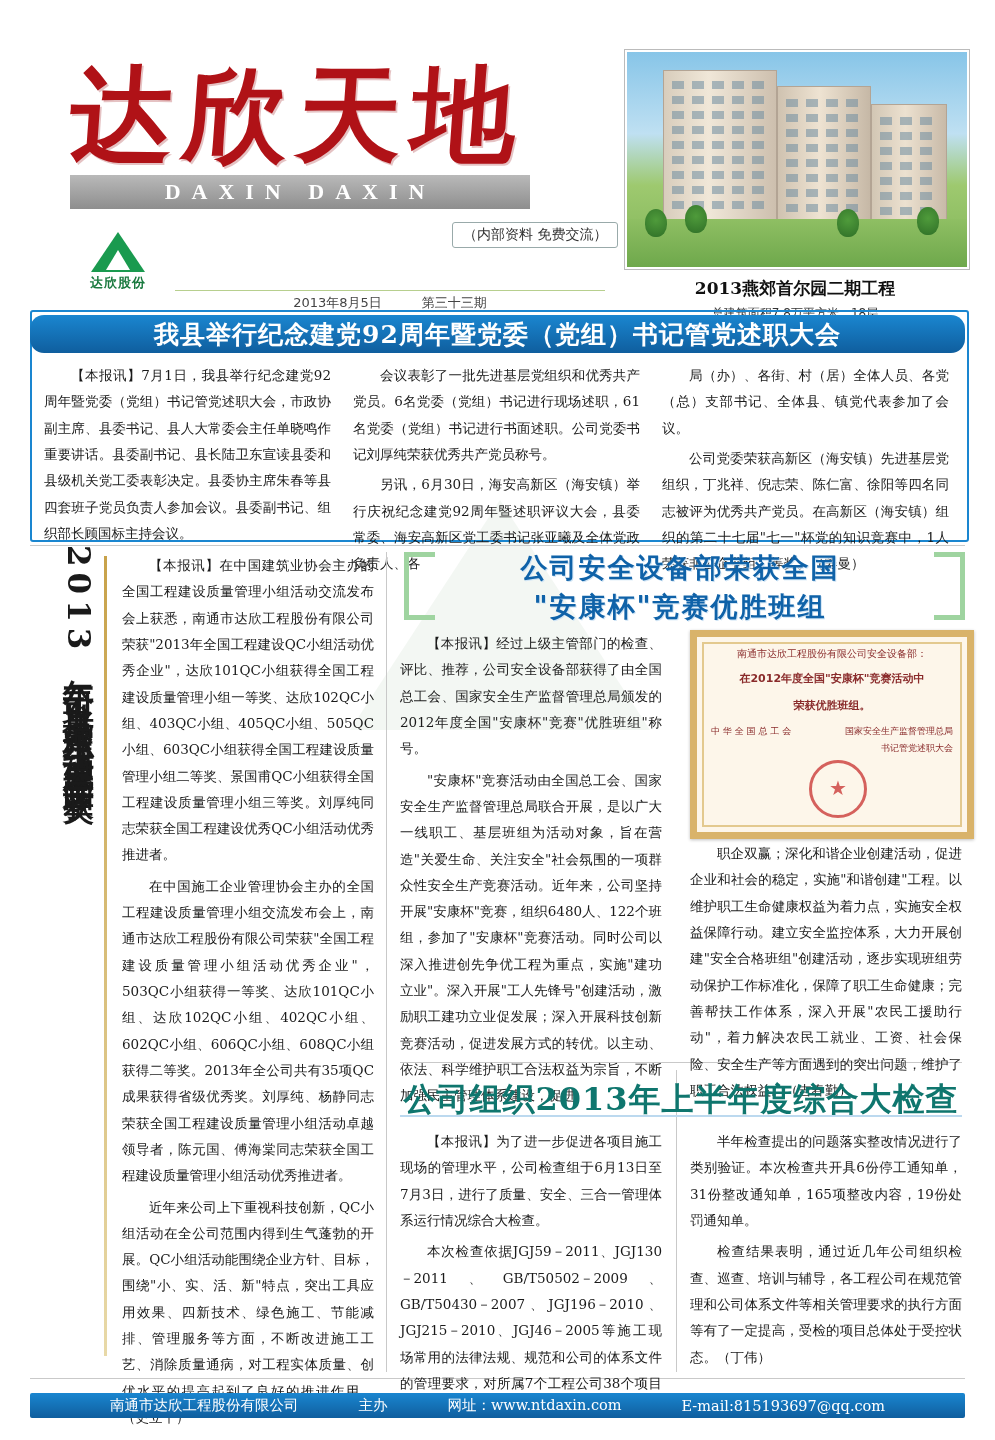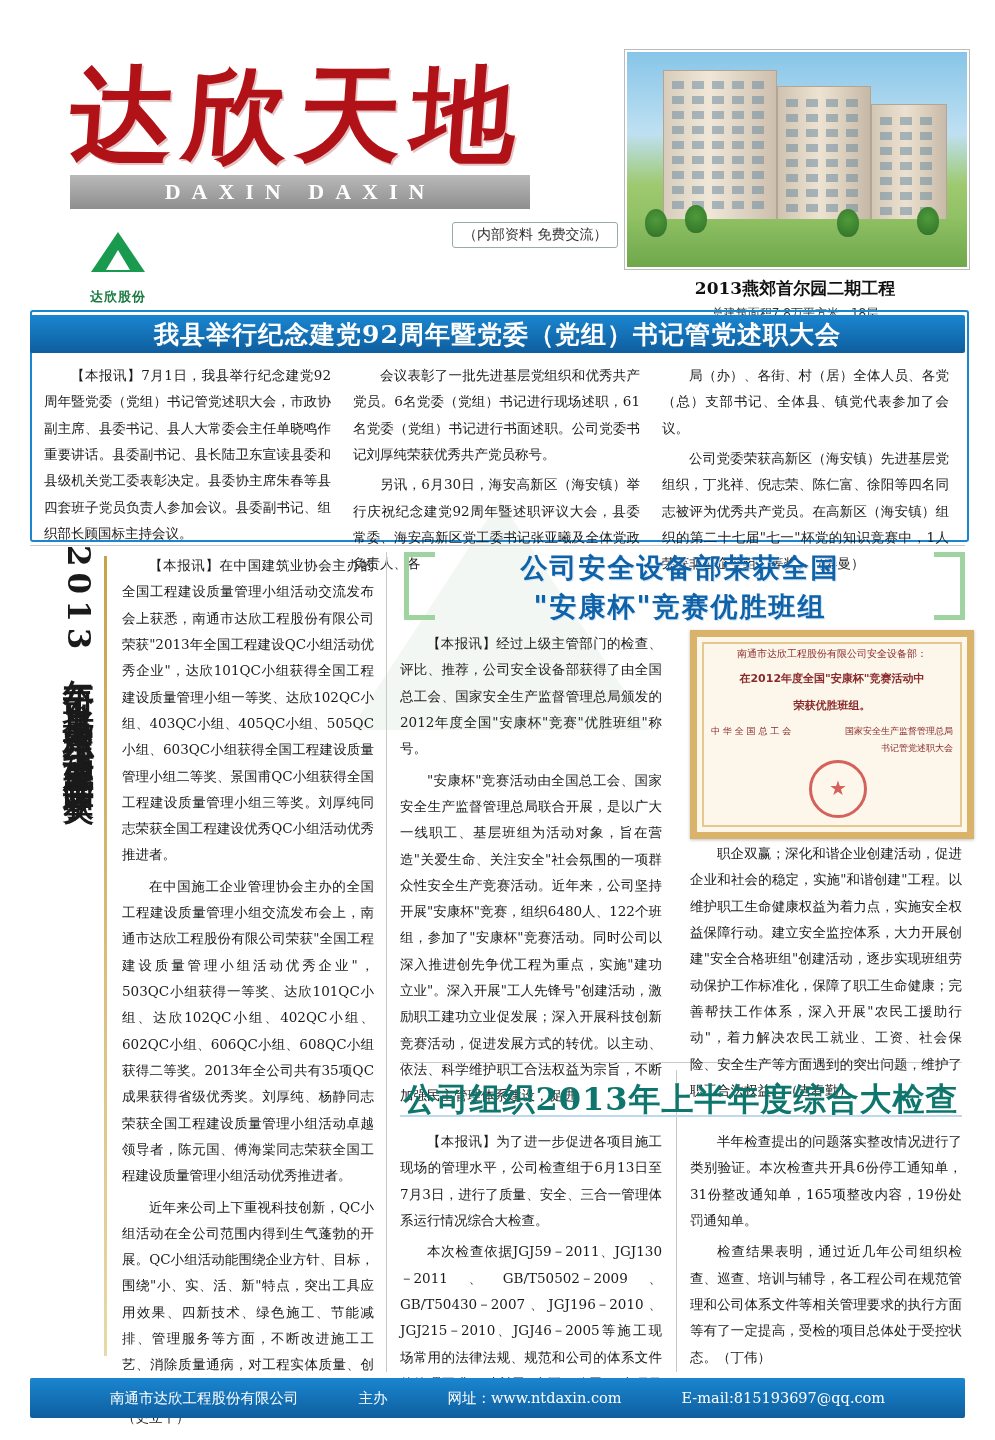--- a/index.html
+++ b/index.html
@@ -63,21 +63,21 @@
     position:relative;
   }
   .corp-mark .tri:after{
     content:"";position:absolute;left:-12px;top:18px;
     width:0;height:0;
     border-left:12px solid transparent;
     border-right:12px solid transparent;
     border-bottom:20px solid #fff;
   }
   .corp-mark .cname{
-    font-size:13px;color:#1a7a3f;font-weight:bold;margin-top:16px;letter-spacing:1px;
+    font-size:13px;color:#1a7a3f;font-weight:bold;margin-top:2px;letter-spacing:1px;
   }
   .green-banner{
     position:absolute;left:175px;top:228px;width:430px;height:62px;
     background:linear-gradient(90deg,#cfe9a8,#e8f4cf 55%,#ffffff);
     border-radius:4px;
     overflow:hidden;
   }
   .green-banner .slogan{
     position:absolute;left:48px;top:8px;
     font-family:"DejaVu Serif","Liberation Serif",serif;
@@ -117,21 +117,21 @@
     text-align:center;margin-top:8px;font-size:17px;font-weight:bold;color:#111;
     font-family:"DejaVu Serif","Liberation Serif",serif;
   }
   .photo-sub{
     text-align:center;margin-top:5px;font-size:12px;color:#333;
   }
   
   .headline-band{
     position:absolute;left:30px;top:315px;width:935px;height:38px;
     background:linear-gradient(#1a86d0,#0f5e9e);
-    border-radius:2px;
+    border-radius:14px;
     display:flex;align-items:center;justify-content:center;
   }
   .headline-band .ht{
     color:#fff;font-size:25px;font-weight:bold;letter-spacing:1px;
     font-family:"DejaVu Serif","Liberation Serif",serif;
   }
   .lead-frame{
     position:absolute;left:30px;top:310px;width:935px;height:228px;
     border:2px solid #1a86d0;border-radius:3px;
   }
@@ -240,21 +240,21 @@
   .art3-c2{
     position:absolute;left:690px;top:1128px;width:272px;
     font-size:13.5px;line-height:1.95;color:#1a1a1a;
     font-family:"DejaVu Serif","Liberation Serif",serif;text-align:justify;
   }
   .art3-c1 p,.art3-c2 p{margin:0 0 5px 0;text-indent:2em;}
   
   .sep{position:absolute;background:#c9c9c9;}
   
   .footer{
-    position:absolute;left:30px;right:30px;bottom:22px;height:40px;
+    position:absolute;left:30px;right:30px;bottom:22px;height:25px;
     background:linear-gradient(#1a86d0,#0f5e9e);
     border-radius:2px;
     display:flex;align-items:center;justify-content:center;gap:60px;
     color:#fff;font-size:14.5px;
     font-family:"DejaVu Serif","Liberation Serif",serif;
   }
   
   .watermark{
     position:absolute;left:300px;top:500px;width:400px;height:420px;
     opacity:.06;pointer-events:none;
@@ -284,20 +284,24 @@
     </div>
 
     <div class="note-box">（内部资料  免费交流）</div>
 
     <div class="corp-mark">
       <div class="tri"></div>
       <div class="cname">达欣股份</div>
     </div>
 
 
+    <div class="dateline">
+      <span>2013年8月5日</span>
+      <span>第三十三期</span>
+    </div>
 
     <div class="photo-block">
       <div class="photo">
         <div class="bldgA">
             <div class="win" style="left: 8px; top: 10px; width: 12px; height: 8px;"></div>
             <div class="win" style="left: 28px; top: 10px; width: 12px; height: 8px;"></div>
             <div class="win" style="left: 48px; top: 10px; width: 12px; height: 8px;"></div>
             <div class="win" style="left: 68px; top: 10px; width: 12px; height: 8px;"></div>
             <div class="win" style="left: 88px; top: 10px; width: 12px; height: 8px;"></div>
             <div class="win" style="left: 8px; top: 25px; width: 12px; height: 8px;"></div>

